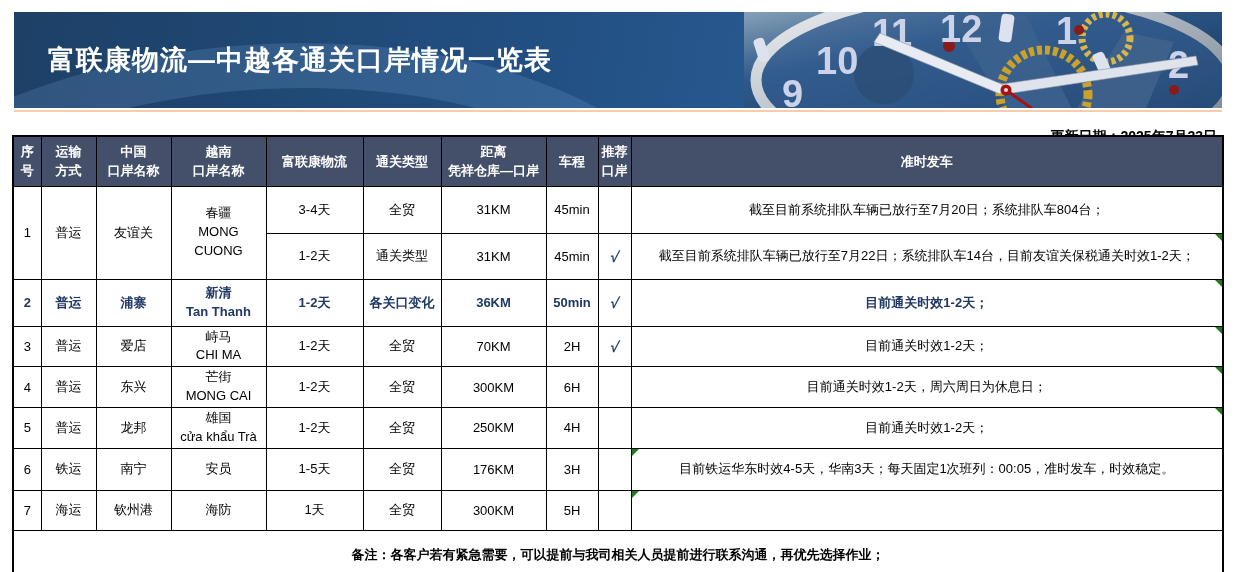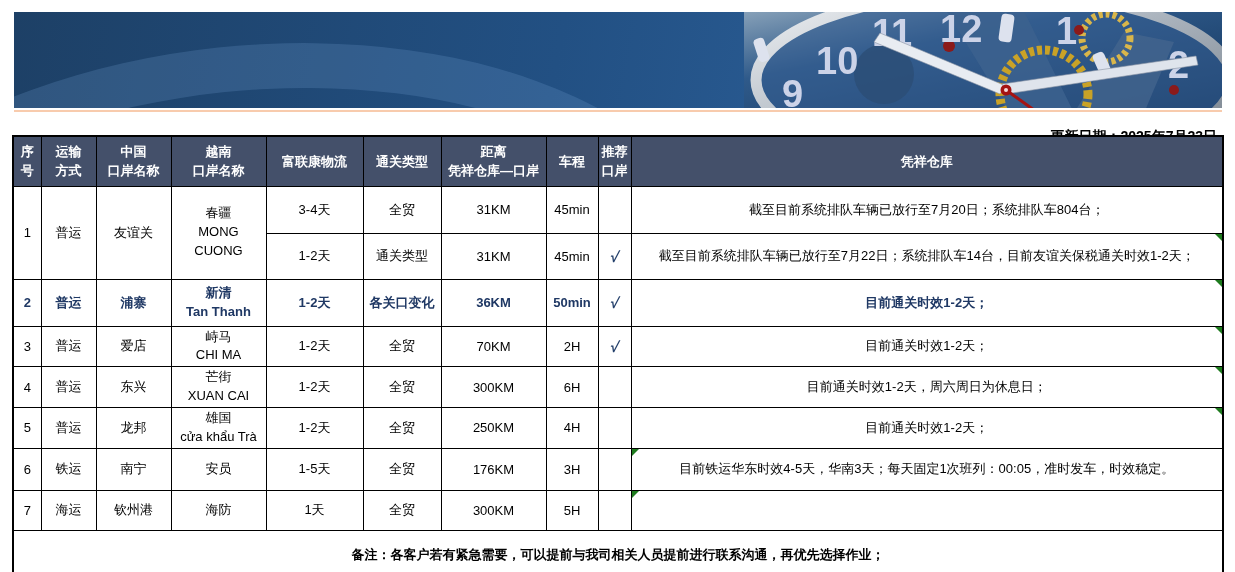--- a/index.html
+++ b/index.html
@@ -95,20 +95,21 @@
       <rect x="256" y="2" width="13" height="28" rx="4" transform="rotate(8 262 16)"></rect>
       <rect x="352" y="40" width="12" height="24" rx="4" transform="rotate(-24 358 52)"></rect>
       <rect x="12" y="26" width="11" height="24" rx="4" transform="rotate(-18 17 38)"></rect>
     </g>
     <polygon points="256,82 130,30 136,21 262,74" fill="#e8ecf2" stroke="#8a93a5" stroke-width="0.6"></polygon>
     <polygon points="258,72 452,44 454,53 262,82" fill="#dfe4ec" stroke="#8a93a5" stroke-width="0.6"></polygon>
     <line x1="262" y1="78" x2="290" y2="98" stroke="#a51313" stroke-width="3"></line>
     <circle cx="262" cy="78" r="5.5" fill="#a51313"></circle>
     <circle cx="262" cy="78" r="2" fill="#f2d9d9"></circle>
   </svg>
+  <span class="banner-title">富联康物流—中越各通关口岸情况一览表</span>
 </div>
 <div class="accent-line"></div>
 
 <div class="update-date">更新日期：2025年7月23日</div>
 
 <table class="ports">
   <colgroup>
     <col style="width:28px">
       <col style="width:55px">
       <col style="width:75px">
@@ -130,21 +131,21 @@
 口岸名称</th>
       <th>越南
 口岸名称</th>
       <th>富联康物流</th>
       <th>通关类型</th>
       <th>距离
 凭祥仓库—口岸</th>
       <th>车程</th>
       <th>推荐
 口岸</th>
-      <th>凭祥仓库</th>
+      <th>准时发车</th>
     </tr>
   </thead>
   <tbody>
     <tr style="height:47px">
       <td rowspan="2">1</td>
       <td rowspan="2">普运</td>
       <td rowspan="2">友谊关</td>
       <td rowspan="2" class="pre">春疆
 MONG CUONG</td>
       <td>3-4天</td>
@@ -186,21 +187,21 @@
       <td>70KM</td>
       <td>2H</td>
       <td><span class="check">√</span></td>
       <td class="chg"><i class="tri tr"></i><span>目前通关时效1-2天；</span></td>
     </tr>
     <tr style="height:40px">
       <td>4</td>
       <td>普运</td>
       <td>东兴</td>
       <td class="pre">芒街
-XUAN CAI</td>
+MONG CAI</td>
       <td>1-2天</td>
       <td>全贸</td>
       <td>300KM</td>
       <td>6H</td>
       <td><span class="check"></span></td>
       <td class="chg"><i class="tri tr"></i><span>目前通关时效1-2天，周六周日为休息日；</span></td>
     </tr>
     <tr style="height:40px">
       <td>5</td>
       <td>普运</td>

